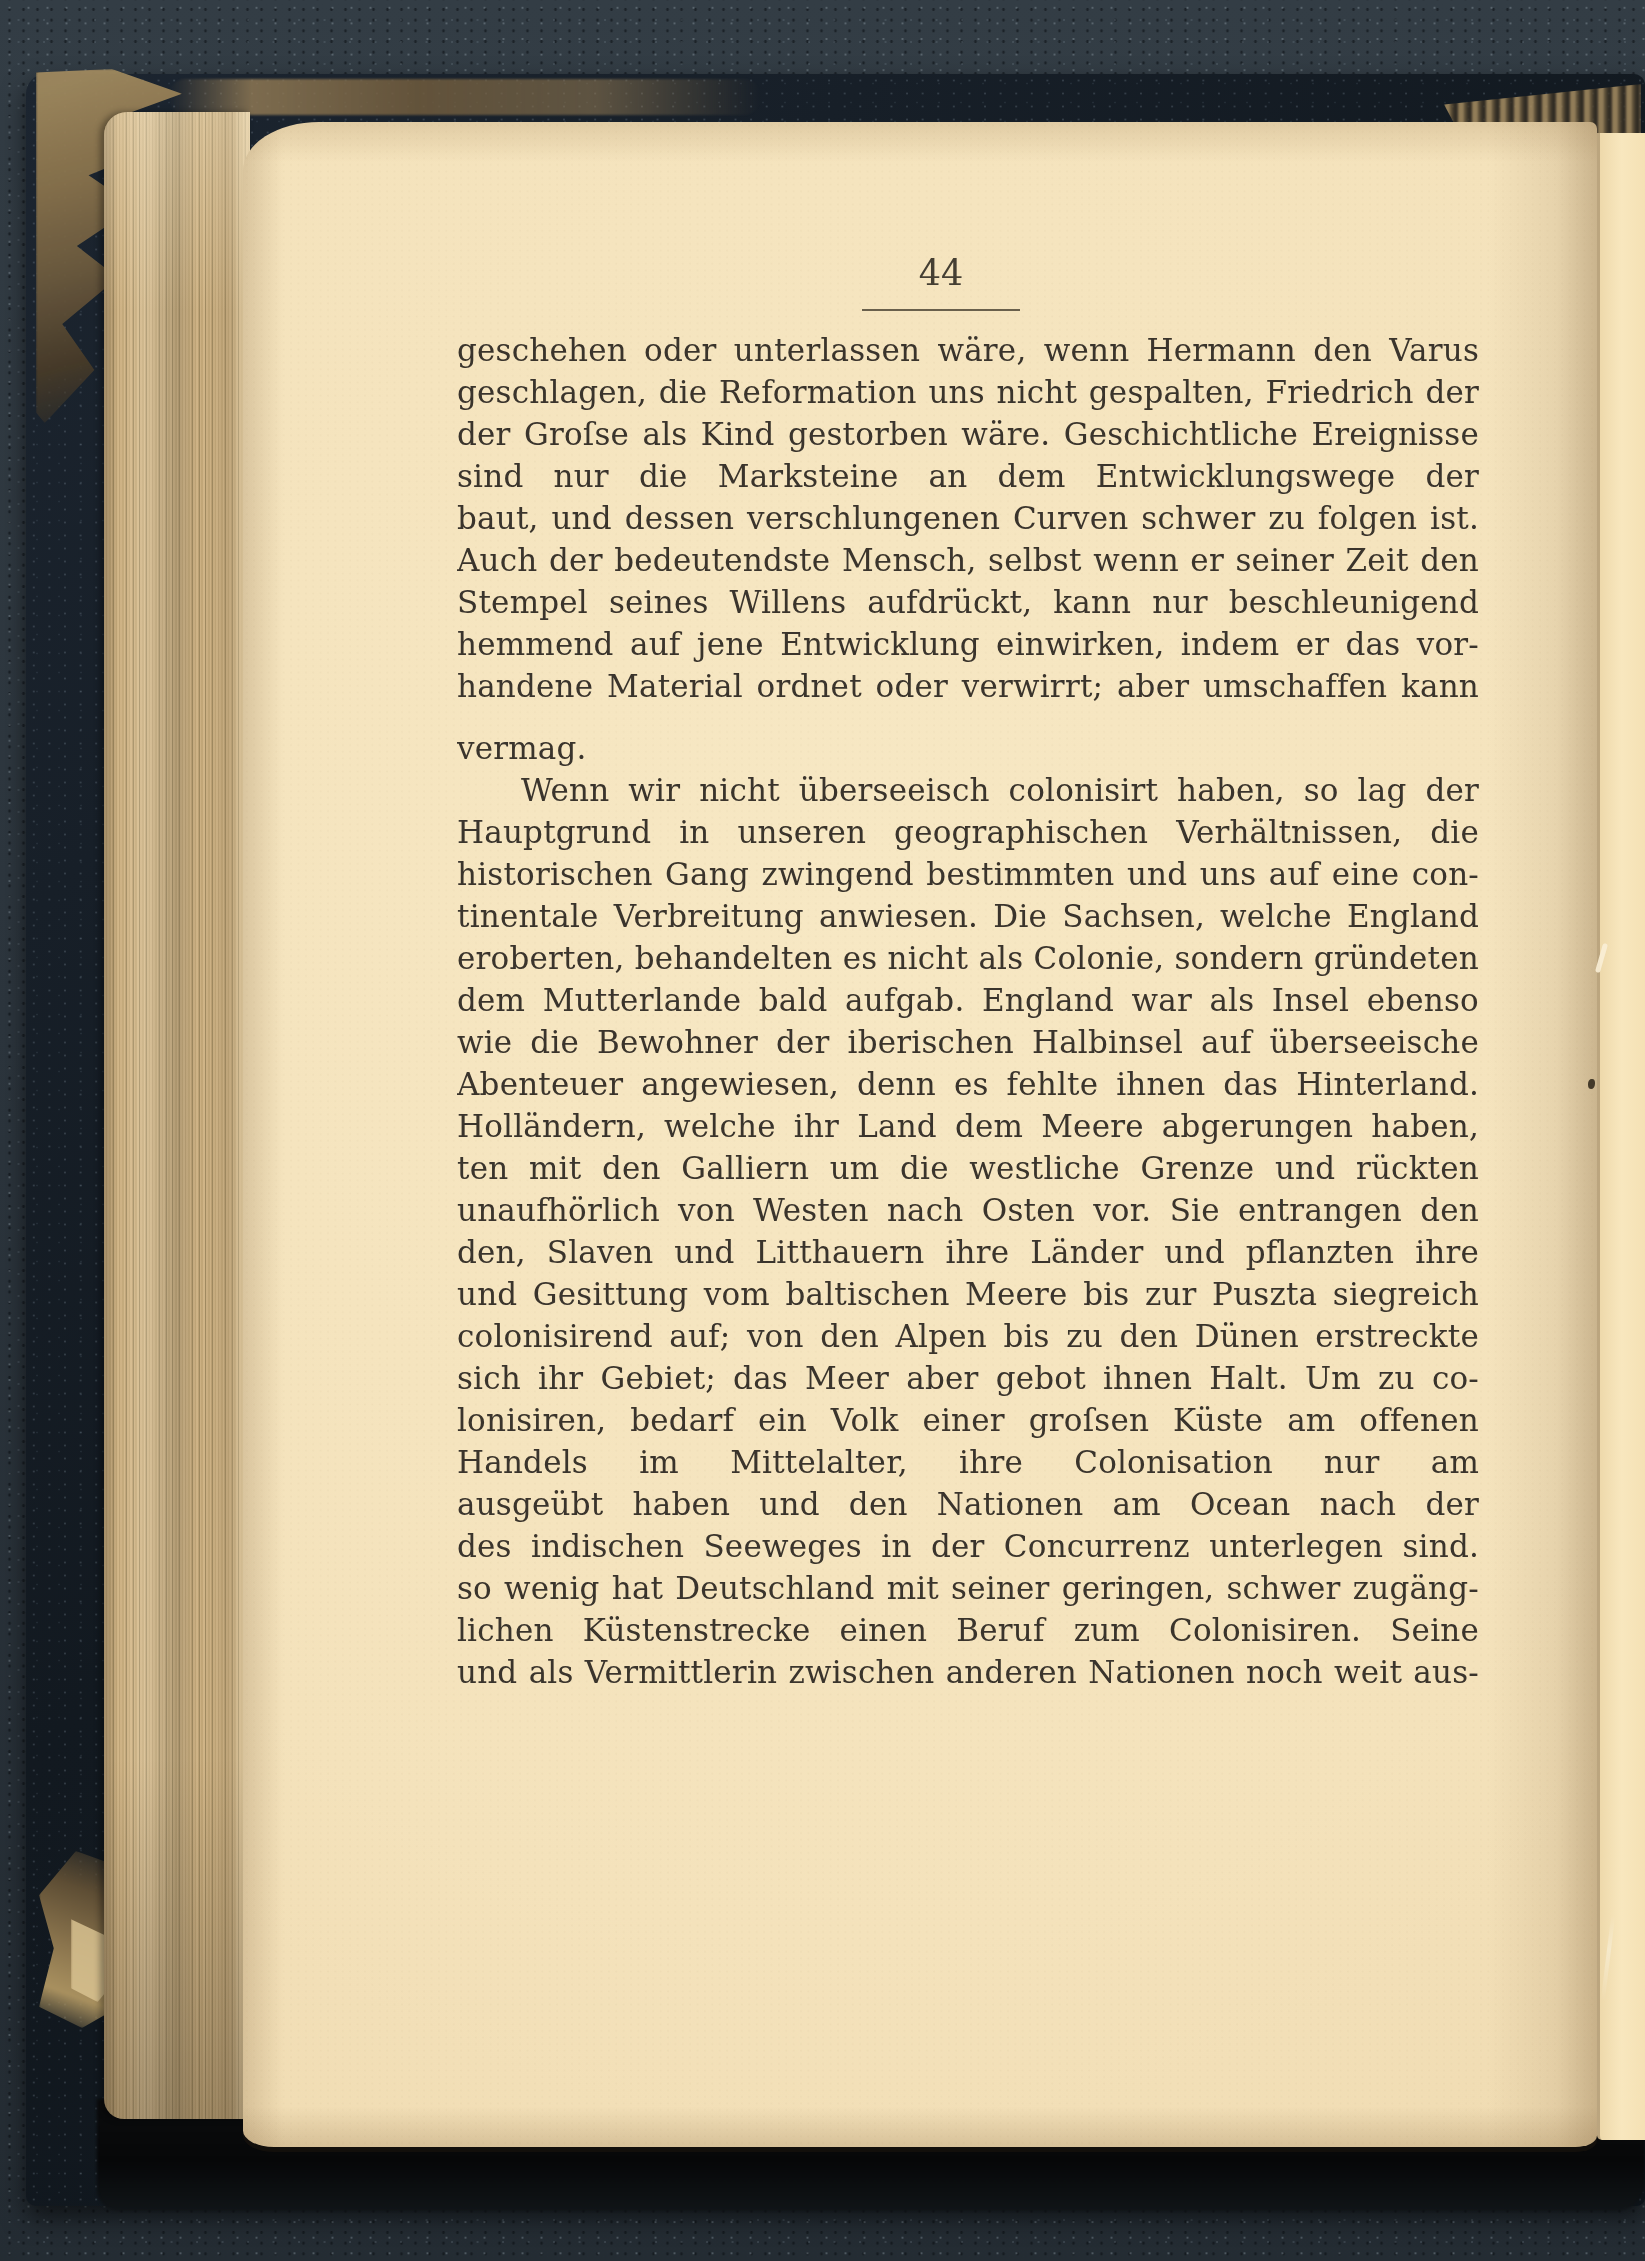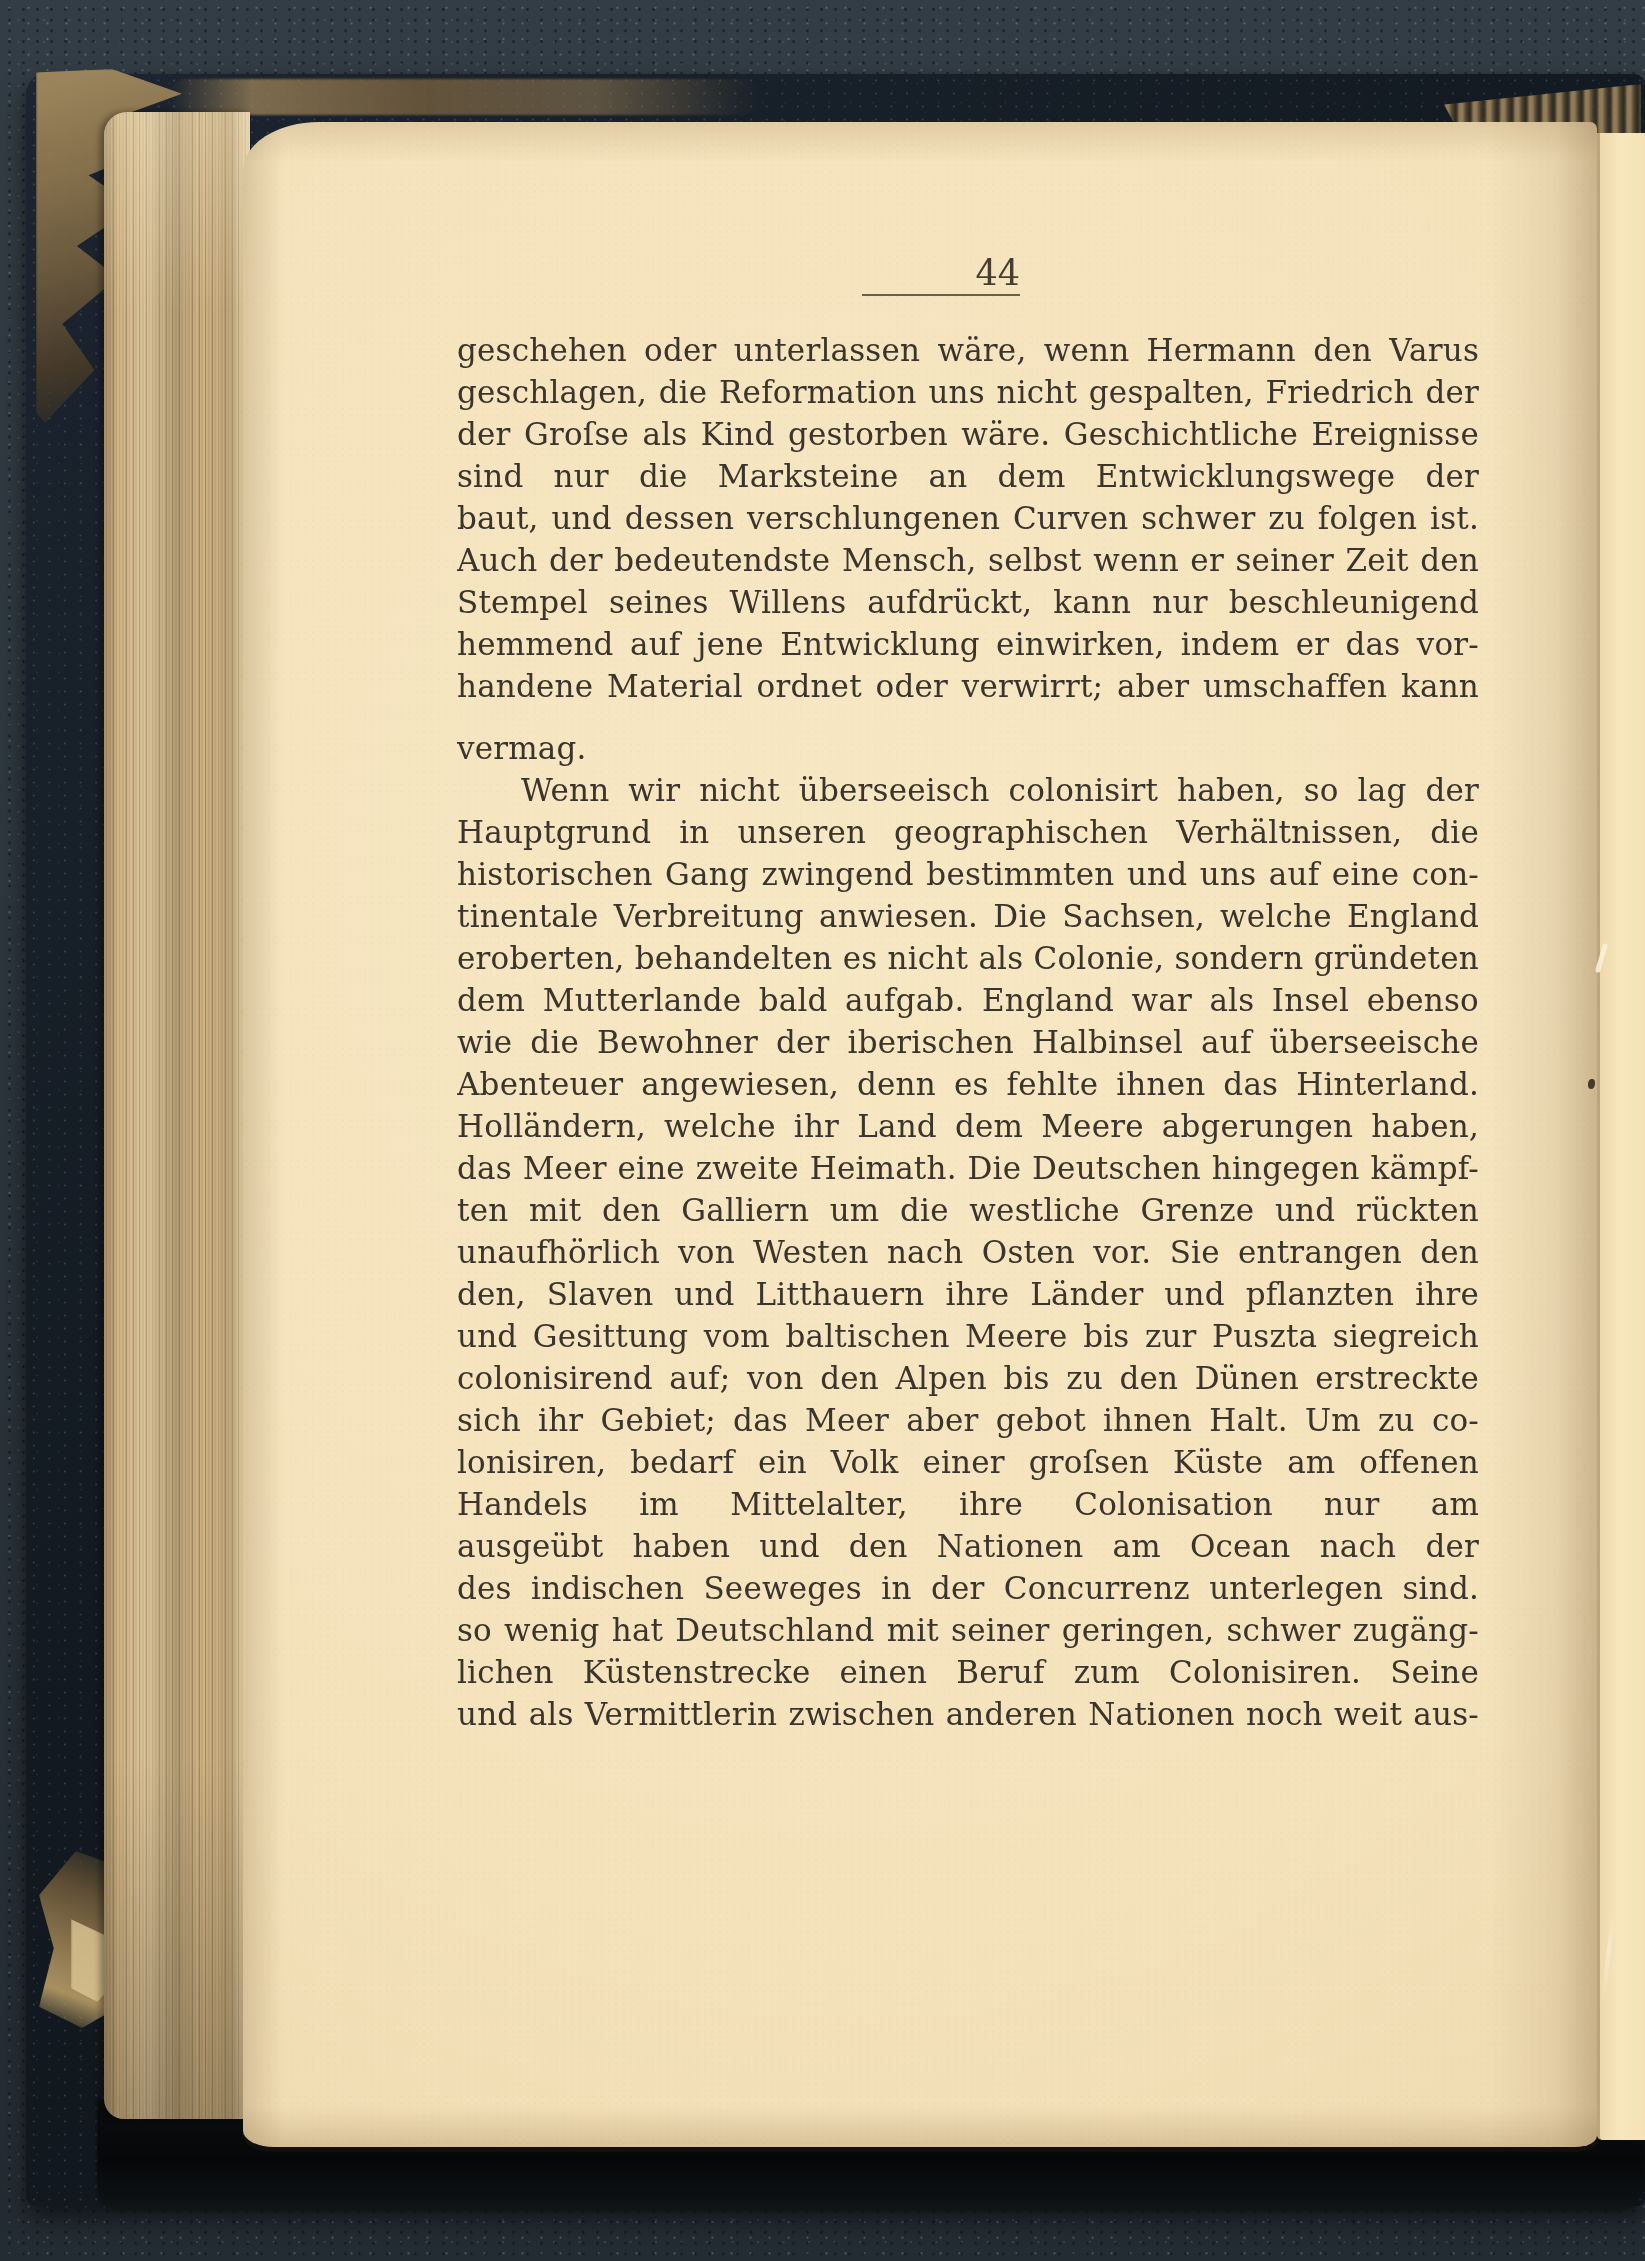--- a/index.html
+++ b/index.html
@@ -108,23 +108,23 @@
     background:#f9eed6;transform:rotate(16deg);border-radius:2.5px;opacity:.9;
   }
   .sliver-scratch{
     position:absolute;left:1606px;top:1915px;width:4.1px;height:86px;
     background:linear-gradient(180deg,rgba(250,240,215,.0),#f6ebcf 40%,rgba(250,240,215,0));
     transform:rotate(7deg);border-radius:2.5px;opacity:.85;
   }
   
   .folio{
     position:absolute;left:619px;top:132px;width:158px;
-    text-align:right;color:#453f33;
+    text-align:center;color:#453f33;
     font-size:35px;line-height:38px;
-    padding-bottom:2px;
+    padding-bottom:17px;
     border-bottom:2.5px solid rgba(70,62,48,.8);
   }
   .text-block{
     position:absolute;left:214px;top:207px;width:1022px;
     color:#3a342c;
   }
   .line{
     height:42px;line-height:42px;font-size:31px;
     text-align:justify;text-align-last:justify;
     overflow:hidden;white-space:normal;
@@ -169,21 +169,20 @@
         <div class="line end">vermag.</div>
         <div class="line indent">Wenn wir nicht überseeisch colonisirt haben, so lag der</div>
         <div class="line">Hauptgrund in unseren geographischen Verhältnissen, die unseren</div>
         <div class="line">historischen Gang zwingend bestimmten und uns auf eine con-</div>
         <div class="line">tinentale Verbreitung anwiesen. Die Sachsen, welche England</div>
         <div class="line">eroberten, behandelten es nicht als Colonie, sondern gründeten</div>
         <div class="line">dem Mutterlande bald aufgab. England war als Insel ebenso</div>
         <div class="line">wie die Bewohner der iberischen Halbinsel auf überseeische</div>
         <div class="line">Abenteuer angewiesen, denn es fehlte ihnen das Hinterland. Den</div>
         <div class="line">Holländern, welche ihr Land dem Meere abgerungen haben, war</div>
-        <div class="line">das Meer eine zweite Heimath. Die Deutschen hingegen kämpf-</div>
         <div class="line">ten mit den Galliern um die westliche Grenze und rückten sodann</div>
         <div class="line">unaufhörlich von Westen nach Osten vor. Sie entrangen den Wen-</div>
         <div class="line">den, Slaven und Litthauern ihre Länder und pflanzten ihre Sprache</div>
         <div class="line">und Gesittung vom baltischen Meere bis zur Puszta siegreich und</div>
         <div class="line">colonisirend auf; von den Alpen bis zu den Dünen erstreckte</div>
         <div class="line">sich ihr Gebiet; das Meer aber gebot ihnen Halt. Um zu co-</div>
         <div class="line">lonisiren, bedarf ein Volk einer groſsen Küste am offenen Meere;</div>
         <div class="line">Handels im Mittelalter, ihre Colonisation nur am Mittelmeerbecken</div>
         <div class="line">ausgeübt haben und den Nationen am Ocean nach der Entdeckung</div>
         <div class="line">des indischen Seeweges in der Concurrenz unterlegen sind. Eben</div>

